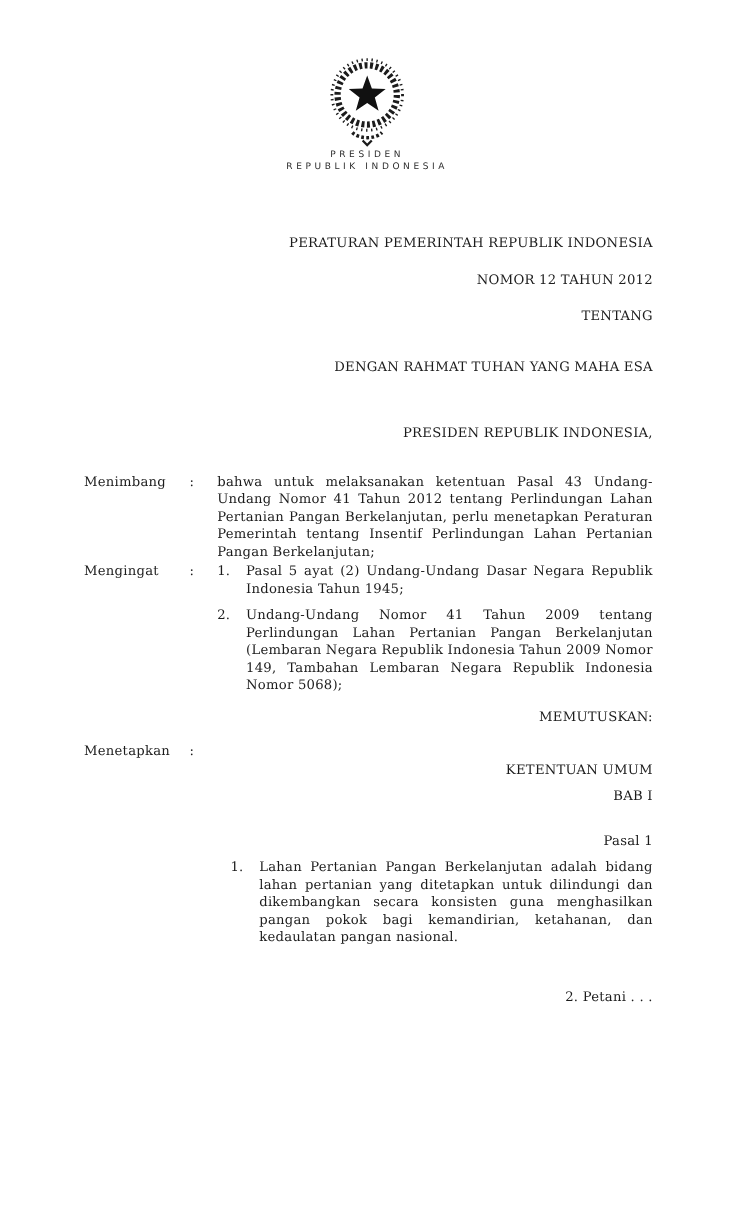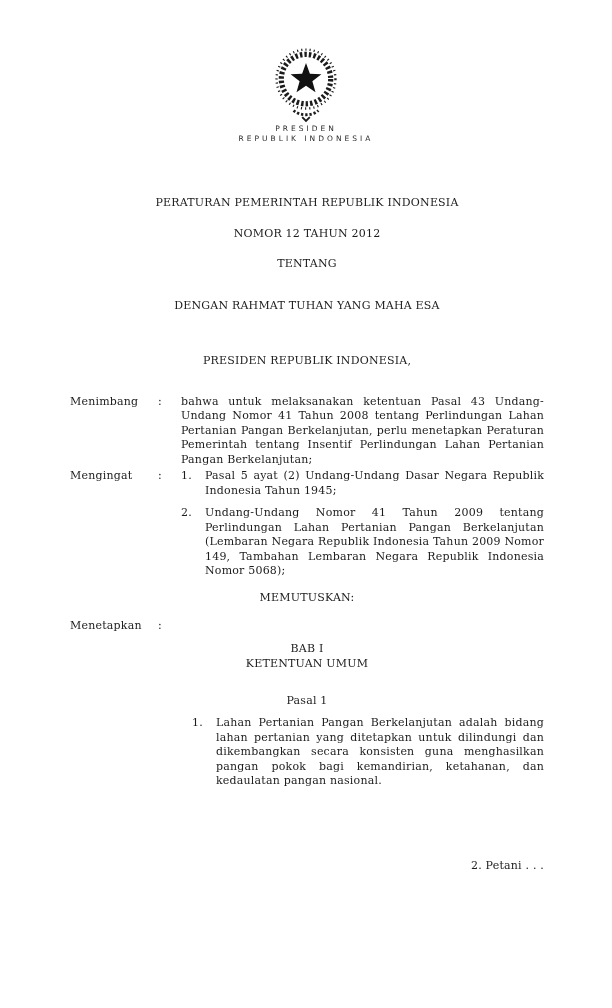--- a/index.html
+++ b/index.html
@@ -20,21 +20,21 @@
   .letterhead { text-align:center; }
   .emblem { display:block; margin:0 auto; }
   .org1, .org2 {
     font-family:"DejaVu Sans", sans-serif;
     font-size:7.5px;
     letter-spacing:3px;
     color:#2b2b2b;
     line-height:10px;
   }
   .doc { padding:0 68px 0 70px; }
-  .center { text-align:center; }
+  .center { text-align:right; }
   .t1 { margin-top:52px; }
   .tgap { margin-top:16px; }
   .invocation { margin-top:27px; }
   .authority { margin-top:41px; }
   .clause { display:flex; align-items:flex-start; }
   .menimbang { margin-top:26px; }
   .mengingat { margin-top:2px; }
   .menetapkan { margin-top:14px; }
   .clause-label { width:88px; flex:none; }
   .clause-colon { width:23px; flex:none; }
@@ -43,21 +43,21 @@
   .num-item { display:flex; align-items:flex-start; }
   .num-item + .num-item { margin-top:8px; }
   .num-col { width:24px; flex:none; }
   .memutuskan { margin-top:12px; }
   .bab-number { margin-top:8px; }
   .bab-title { margin-top:1px; }
   .pasal { margin-top:22px; }
   .pasal-intro { margin-top:16px; }
   .pasal-items { margin-top:8px; }
   .indent-col { margin-left:122px; }
-  .catchword { margin-top:70px; text-align:right; }
+  .catchword { margin-top:35px; text-align:right; }
 </style>
 </head>
 <body>
 
 <div class="page">
 
   <header class="letterhead">
     <svg class="emblem" width="76" height="86" viewBox="0 0 80 88" aria-hidden="true">
       <circle cx="40" cy="42" r="31" fill="none" stroke="#1c1c1c" stroke-width="2.5" stroke-dasharray="1.2 3.2"></circle>
       <circle cx="40" cy="42" r="26" fill="none" stroke="#1c1c1c" stroke-width="5.5" stroke-dasharray="2.6 2.2"></circle>
@@ -75,21 +75,21 @@
     <div class="center tgap">NOMOR 12 TAHUN 2012</div>
     <div class="center tgap">TENTANG</div>
 
     <div class="center invocation">DENGAN RAHMAT TUHAN YANG MAHA ESA</div>
     <div class="center authority">PRESIDEN REPUBLIK INDONESIA,</div>
 
     <section class="clause menimbang">
       <span class="clause-label">Menimbang</span>
       <span class="clause-colon">:</span>
       <div class="clause-body">
-        <p class="just">bahwa untuk melaksanakan ketentuan Pasal 43 Undang-Undang Nomor 41 Tahun 2008 tentang Perlindungan Lahan Pertanian Pangan Berkelanjutan, perlu menetapkan Peraturan Pemerintah tentang Insentif Perlindungan Lahan Pertanian Pangan Berkelanjutan;</p>
+        <p class="just">bahwa untuk melaksanakan ketentuan Pasal 43 Undang-Undang Nomor 41 Tahun 2012 tentang Perlindungan Lahan Pertanian Pangan Berkelanjutan, perlu menetapkan Peraturan Pemerintah tentang Insentif Perlindungan Lahan Pertanian Pangan Berkelanjutan;</p>
       </div>
     </section>
 
     <section class="clause mengingat">
       <span class="clause-label">Mengingat</span>
       <span class="clause-colon">:</span>
       <div class="clause-body">
         <div class="num-item">
           <span class="num-col">1.</span>
           <p class="just">Pasal 5 ayat (2) Undang-Undang Dasar Negara Republik Indonesia Tahun 1945;</p>
@@ -101,22 +101,22 @@
       </div>
     </section>
 
     <div class="center memutuskan">MEMUTUSKAN:</div>
 
     <section class="clause menetapkan">
       <span class="clause-label">Menetapkan</span>
       <span class="clause-colon">:</span>
     </section>
 
+    <div class="center bab-title">KETENTUAN UMUM</div>
     <div class="center bab-number">BAB I</div>
-    <div class="center bab-title">KETENTUAN UMUM</div>
 
     <div class="center pasal">Pasal 1</div>
 
     <div class="indent-col">
       <div class="pasal-items">
         <div class="num-item">
           <span class="num-col">1.</span>
           <p class="just">Lahan Pertanian Pangan Berkelanjutan adalah bidang lahan pertanian yang ditetapkan untuk dilindungi dan dikembangkan secara konsisten guna menghasilkan pangan pokok bagi kemandirian, ketahanan, dan kedaulatan pangan nasional.</p>
         </div>
       </div>

